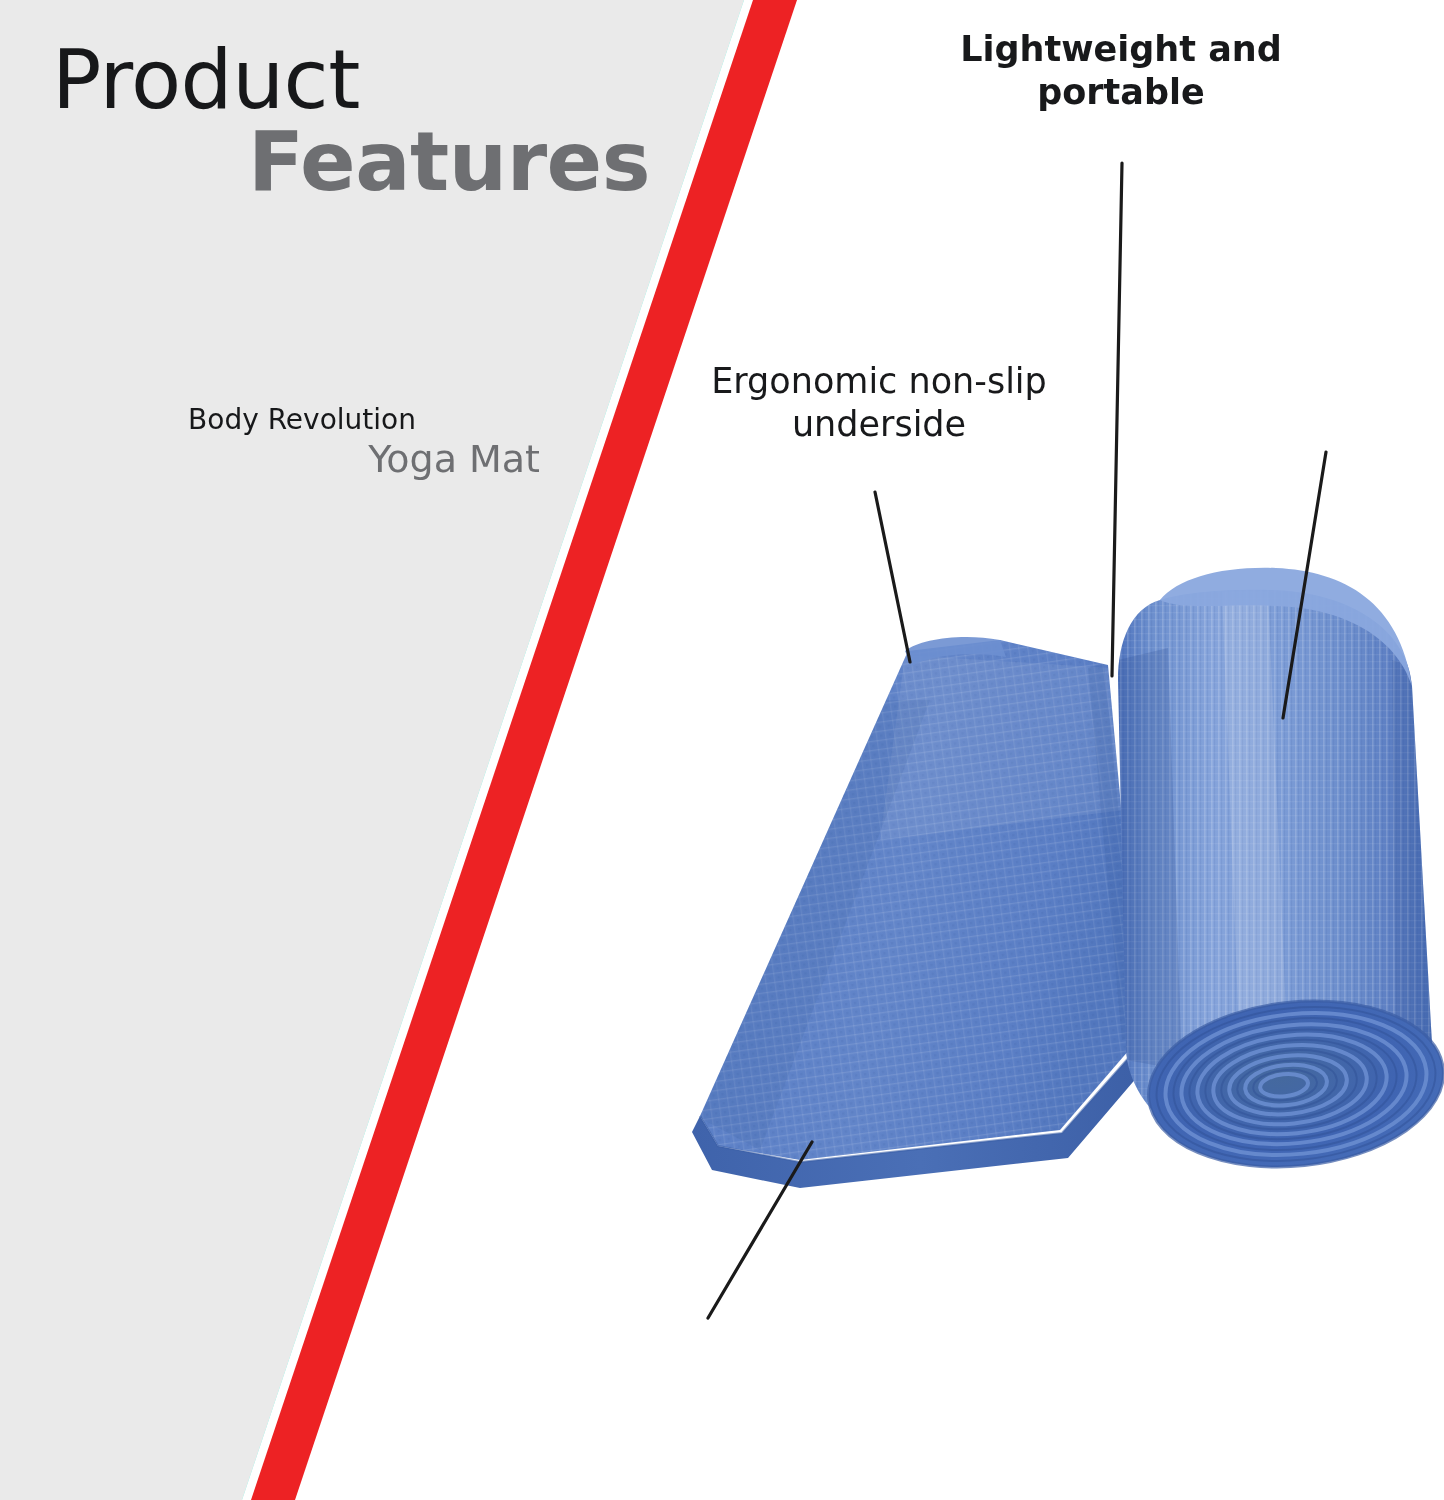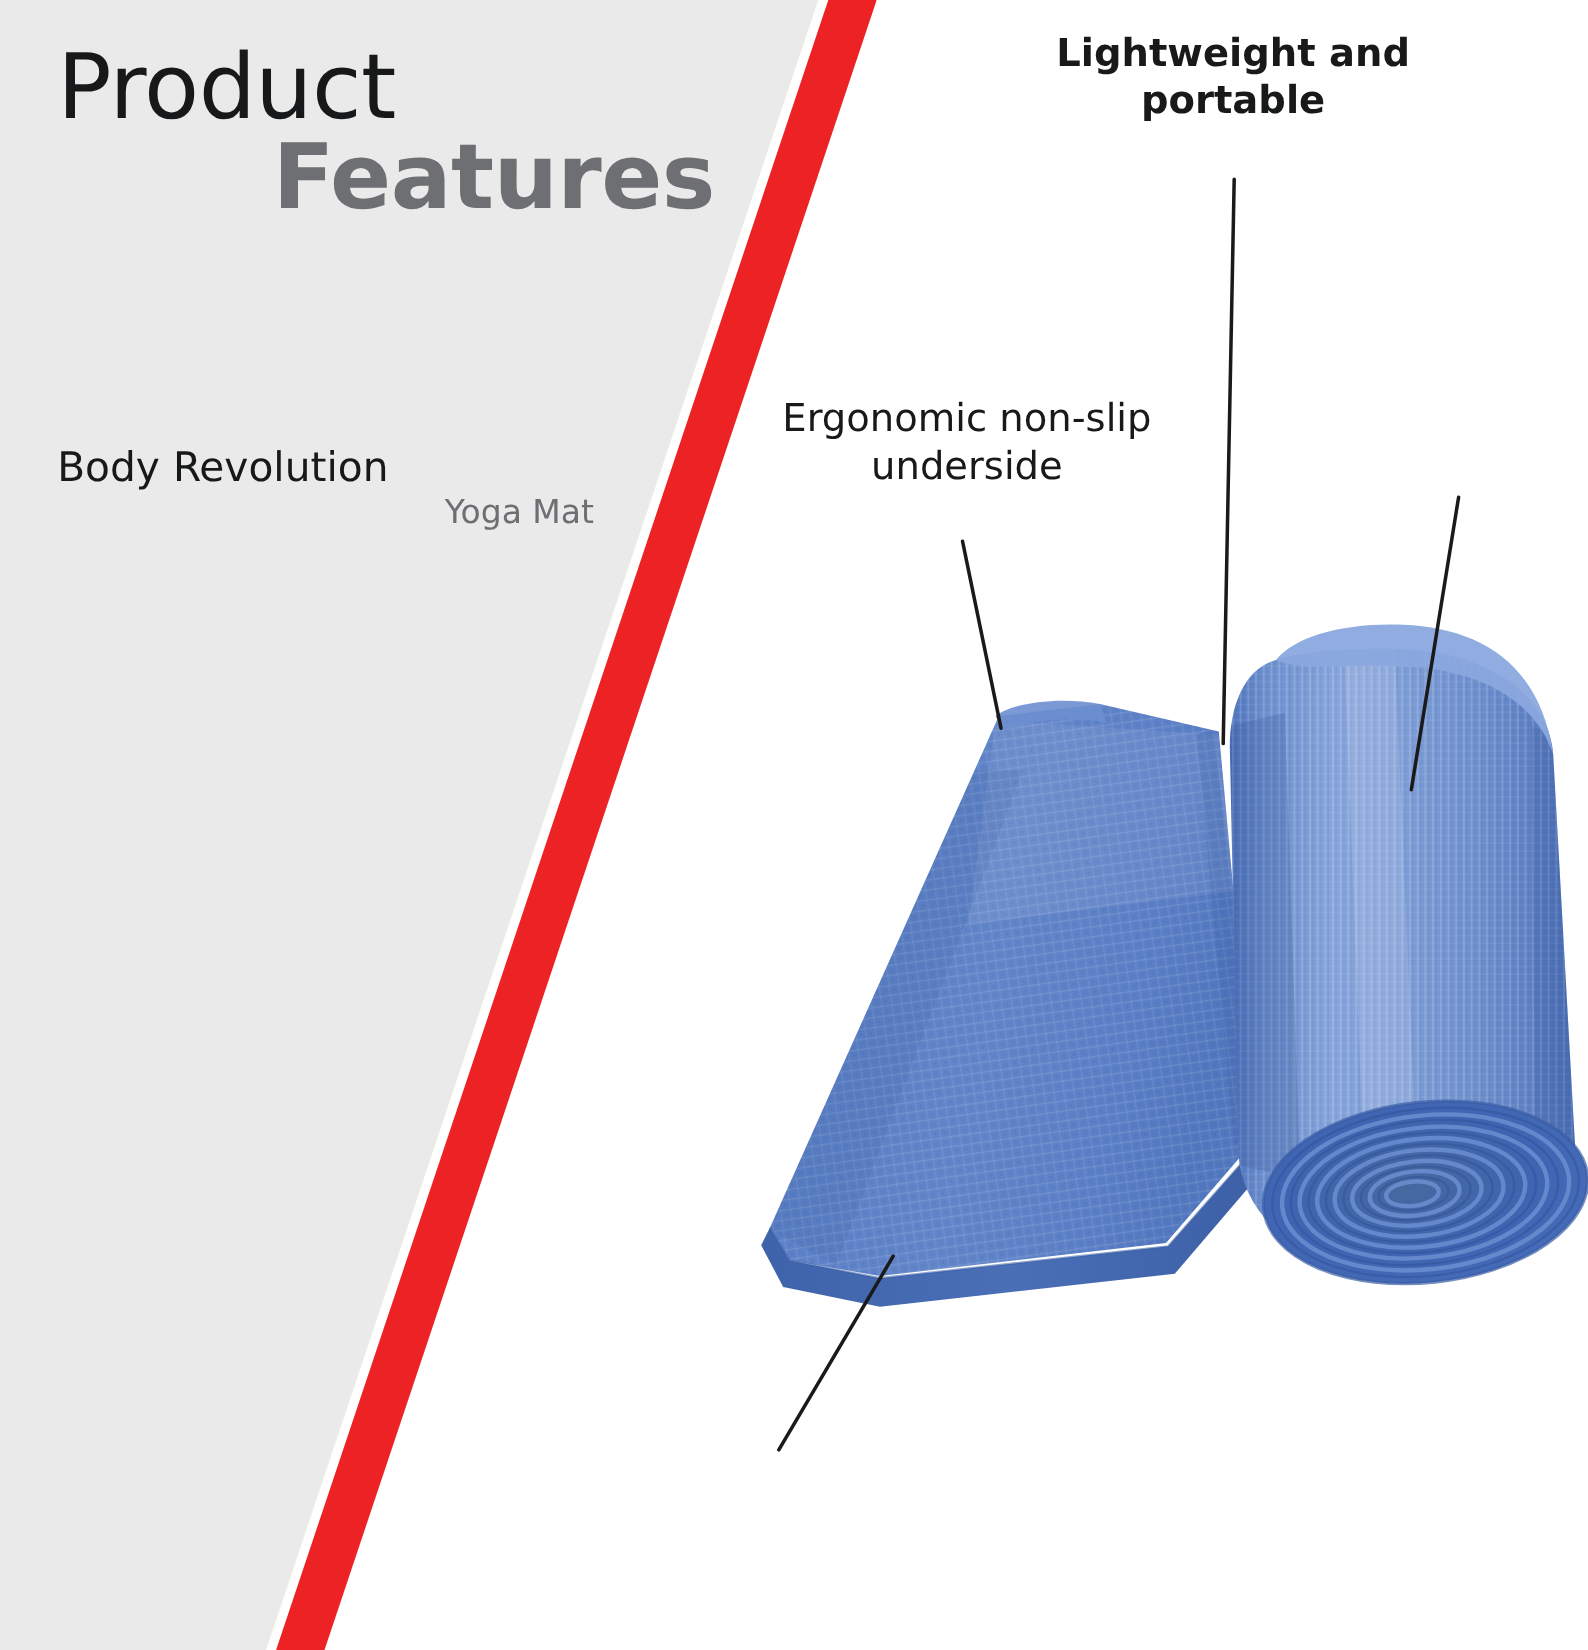--- a/index.html
+++ b/index.html
@@ -5,21 +5,21 @@
   html, body {
     margin: 0;
     padding: 0;
     background: #ffffff;
   }
   #page {
     position: relative;
     width: 1444px;
     height: 1500px;
     overflow: hidden;
-    background: #fef9c3;
+    background: #5eead4;
     font-family: "DejaVu Sans", sans-serif;
   }
 
   
   .bg-gray {
     position: absolute;
     inset: 0;
     background: #eaeaea;
     
     clip-path: polygon(0 0, 744px 0, 242px 1500px, 0 1500px);
@@ -63,28 +63,29 @@
     padding-right: 22px;
   }
 
   .product-block {
     position: absolute;
     left: 52px;
     top: 404px;
     width: 500px;
   }
   .product-brand {
-    font-size: 37px;
+    font-size: 28px;
     line-height: 1.15;
     color: #17181a;
     font-weight: 400;
     margin: 0;
+    text-align: center;
   }
   .product-name {
-    font-size: 30px;
+    font-size: 38px;
     line-height: 1.25;
     color: #6e6f72;
     font-weight: 400;
     margin: 0;
     text-align: right;
     padding-right: 12px;
   }
 
   
   .callout {

